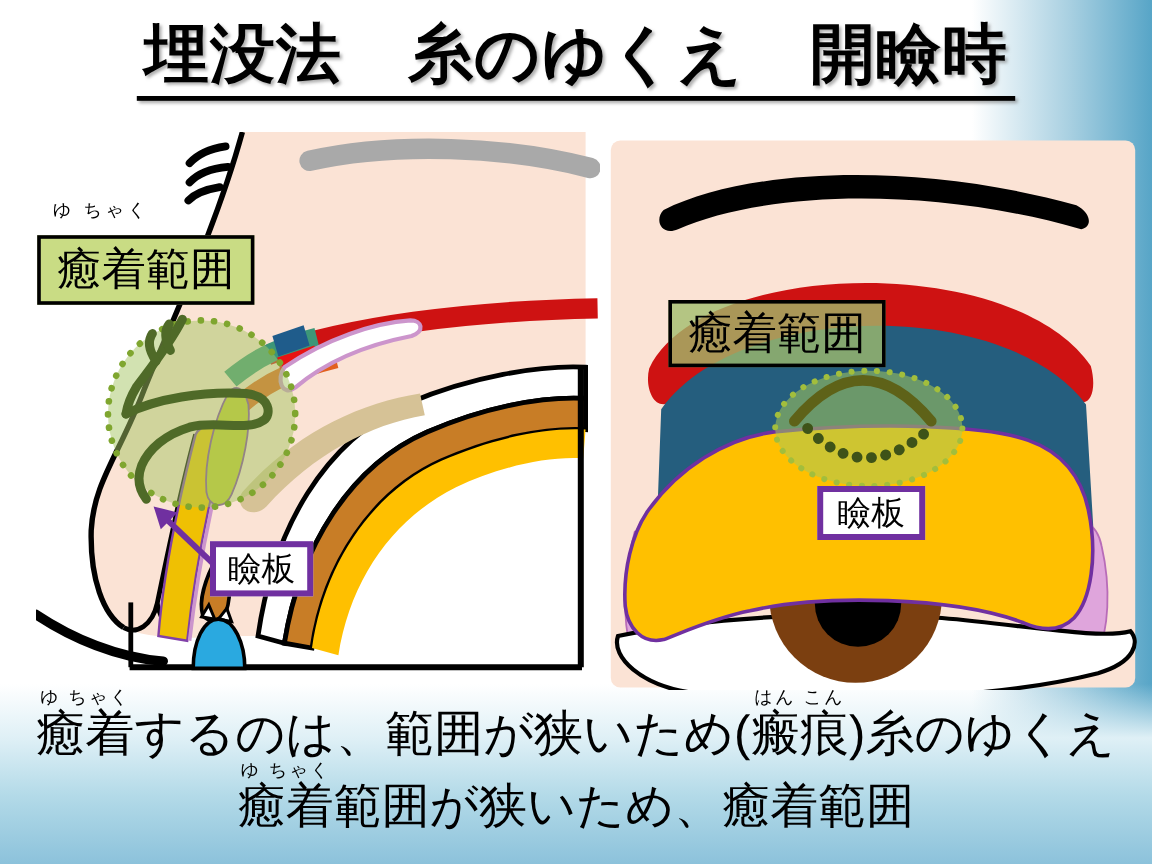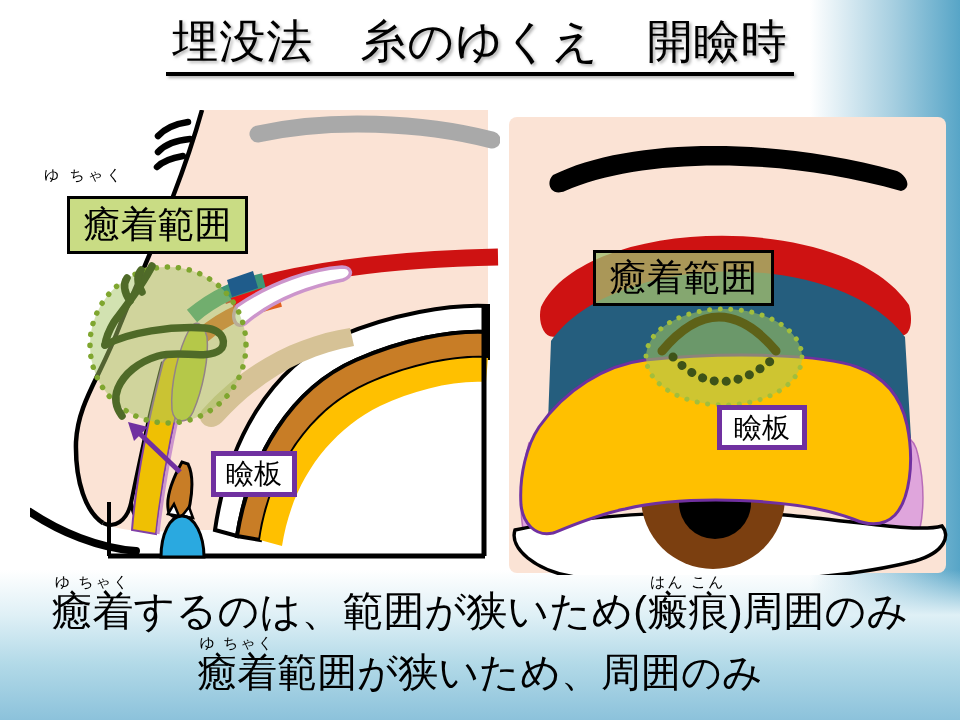--- a/index.html
+++ b/index.html
@@ -16,27 +16,27 @@
   }
   .edge-bottom{
     position:absolute;left:0;bottom:0;width:960px;height:150px;z-index:0;
     background:linear-gradient(to bottom, rgba(223,240,246,0) 0%, #DFF0F6 30%, #B3DAE8 62%, #8CC2DB 100%);
   }
   .title-wrap{
     position:absolute;left:0;top:16px;width:100%;text-align:center;z-index:3;
     filter:drop-shadow(2px 2px 1.5px rgba(110,110,110,0.55));
   }
   .title-text{
-    display:inline-block;font-size:46px;font-weight:normal;letter-spacing:1px;
+    display:inline-block;font-size:54px;font-weight:bold;letter-spacing:1px;
     border-bottom:4px solid #000;padding:0 6px 5px 6px;line-height:1.1;
   }
   svg{position:absolute;z-index:1;}
   .lbl{
     position:absolute;z-index:2;display:flex;align-items:center;justify-content:center;
-    box-sizing:border-box;text-align:center;margin-left:36px;
+    box-sizing:border-box;text-align:center;
   }
   .adh-left{left:31px;top:196px;width:181px;height:58px;border:3px solid #000;font-size:37px;}
   .adh-right{left:557px;top:250px;width:181px;height:56px;border:3px solid #000;font-size:37px;}
   .tar-left{left:175px;top:451px;width:86px;height:46px;background:#fff;border:5px solid #7030A0;font-size:28px;}
   .tar-right{left:681px;top:405px;width:90px;height:45px;background:#fff;border:5px solid #7030A0;font-size:28px;}
   .furi-free{position:absolute;z-index:2;font-size:15px;letter-spacing:3px;}
   .fl{left:44px;top:166px;}
   .caption{position:absolute;left:0;top:572px;width:100%;text-align:center;z-index:3;}
   .cap-line{position:relative;line-height:1.05;white-space:nowrap;}
   .cap1{font-size:41px;padding-top:18px;}
@@ -173,18 +173,18 @@
 </div>
 <div class="lbl tar-left">
   <span>瞼板</span>
 </div>
 <div class="lbl tar-right">
   <span>瞼板</span>
 </div>
 
 <div class="caption">
   <div class="cap-line cap1">
-    <span class="seg"><span class="furi">ゆ ちゃく</span><span>癒着</span></span><span class="seg"><span>するのは、範囲が狭いため(</span></span><span class="seg"><span class="furi">はん こん</span><span>瘢痕</span></span><span class="seg"><span>)周囲のみ</span></span>
+    <span class="seg"><span class="furi">ゆ ちゃく</span><span>癒着</span></span><span class="seg"><span>するのは、範囲が狭いため(</span></span><span class="seg"><span class="furi">はん こん</span><span>瘢痕</span></span><span class="seg"><span>)糸のゆくえ</span></span>
   </div>
   <div class="cap-line cap2">
-    <span class="seg"><span class="furi">ゆ ちゃく</span><span>癒着</span></span><span class="seg"><span>範囲が狭いため、周囲のみ</span></span>
+    <span class="seg"><span class="furi">ゆ ちゃく</span><span>癒着</span></span><span class="seg"><span>範囲が狭いため、癒着範囲</span></span>
   </div>
 </div>
 
 </body></html>

